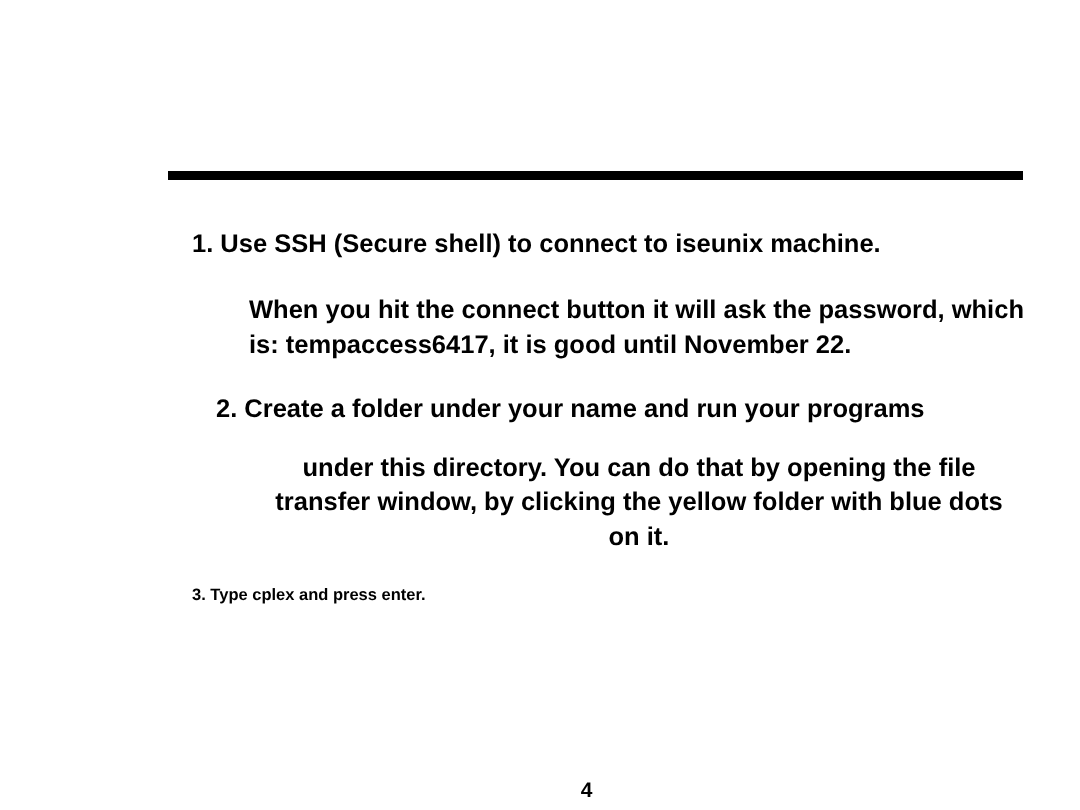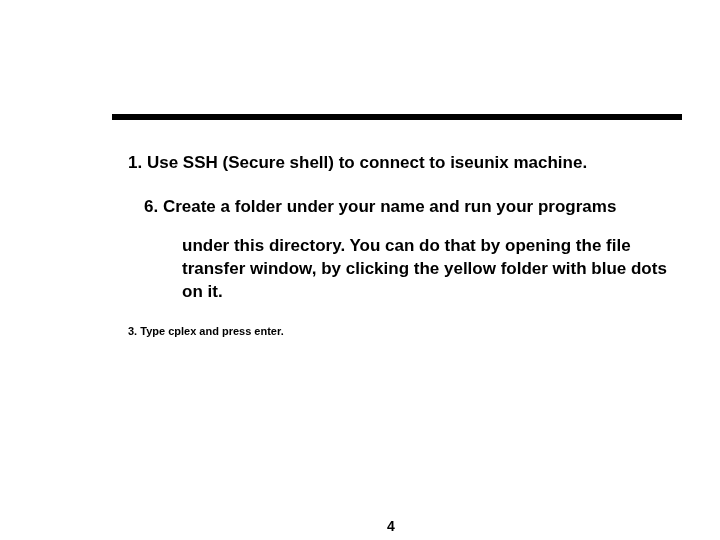--- a/index.html
+++ b/index.html
@@ -55,20 +55,21 @@
       color: #000000;
       line-height: 1.35;
       margin-bottom: 20px;
     }
     .item-2-title {
       display: block;
     }
     .item-2-body {
       display: block;
       padding-left: 38px;
+      text-align: center;
     }
     .item-3 {
       font-weight: bold;
       font-size: 11px;
       color: #000000;
       line-height: 1.35;
     }
     .page-number {
       position: absolute;
       bottom: 22px;
@@ -85,23 +86,24 @@
     }
   </style>
 </head>
 <body>
 
 <div class="slide">
   <div class="divider"></div>
 
   <div class="content">
     <div class="item-1-title">1. Use SSH (Secure shell) to connect to iseunix machine.</div>
+    <div class="item-1-body">When you hit the connect button it will ask the password, which is: tempaccess6417, it is good until November 22.</div>
 
     <div class="item-2">
-      <span class="item-2-title">6. Create a folder under your name and run your programs</span>
+      <span class="item-2-title">2. Create a folder under your name and run your programs</span>
       <span class="item-2-body">under this directory. You can do that by opening the file transfer window, by clicking the yellow folder with blue dots on it.</span>
     </div>
 
     <div class="item-3">3. Type cplex and press enter.</div>
   </div>
 
   <div class="page-number">
     <span class="page-number-inner">4</span>
   </div>
 </div>

